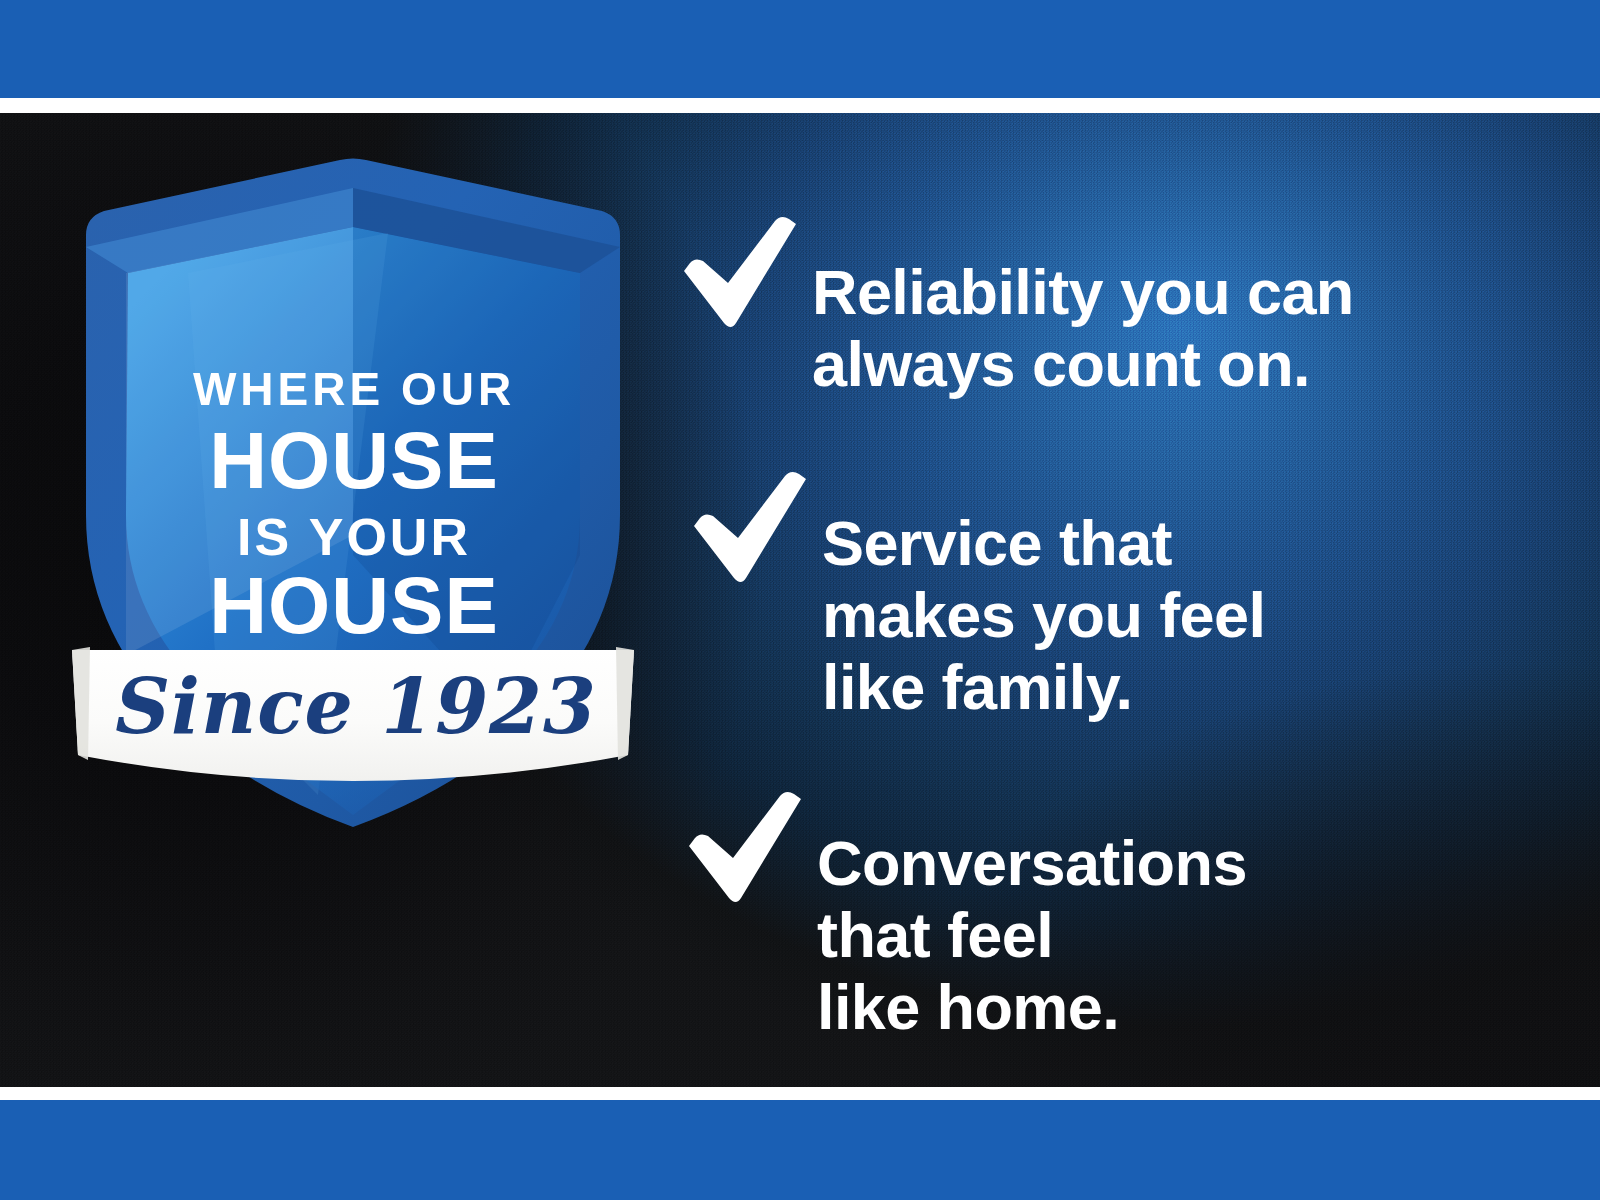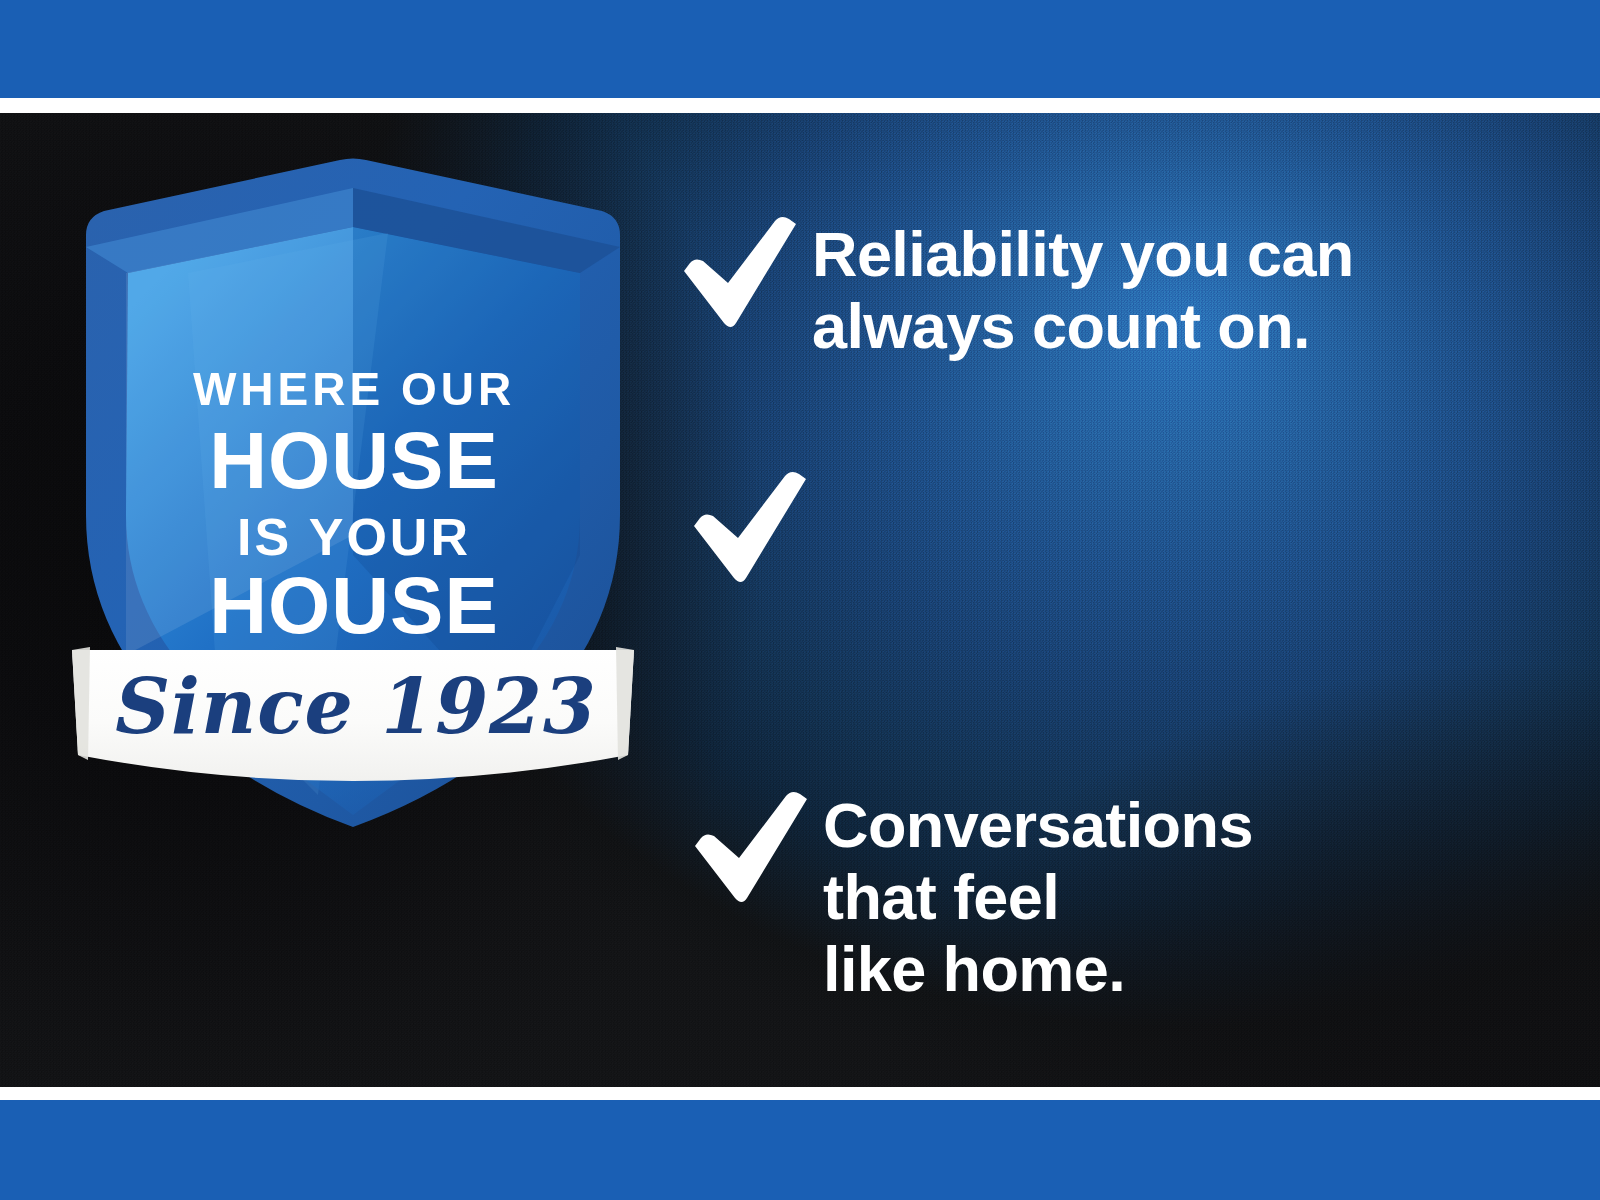--- a/index.html
+++ b/index.html
@@ -138,39 +138,40 @@
     width: 900px;
     height: 974px;
   }
   .bullet {
     position: absolute;
     display: flex;
     align-items: flex-start;
   }
   .bullet-1 { top: 100px; left: 0; }
   .bullet-2 { top: 355px; left: 10px; }
-  .bullet-3 { top: 675px; left: 11px; }
+  .bullet-3 { top: 675px; left: 5px; }
 
   .check-icon {
     flex: 0 0 auto;
     width: 130px;
     height: 120px;
     margin-right: 12px;
   }
   .check-icon svg { display: block; width: 130px; height: 120px; }
 
   .bullet-text {
     color: #ffffff;
     font-family: "Liberation Sans", sans-serif;
     font-weight: 700;
     font-size: 63px;
     line-height: 1.14;
     letter-spacing: -0.6px;
     white-space: pre-line;
     padding-top: 6px;
+    margin-top: 38px;
   }
   .bullet-2 .bullet-text,
   .bullet-3 .bullet-text { padding-top: 2px; }
 </style>
 </head>
 <body>
 
 <div id="canvas">
 
   <div class="brand-bar top"></div>
@@ -264,20 +265,23 @@
       <div class="bullet-text">Reliability you can
 always count on.</div>
     </div>
 
     <div class="bullet bullet-2">
       <span class="check-icon">
         <svg viewBox="0 0 130 120" xmlns="http://www.w3.org/2000/svg">
           <path d="M14,58 L20,50 Q25,44 33,48 L58,70 L105,8 Q111,1 119,6 L126,11 L66,110 Q61,118 54,110 Z" fill="#ffffff"></path>
         </svg>
       </span>
+      <div class="bullet-text">Service that
+makes you feel
+like family.</div>
     </div>
 
     <div class="bullet bullet-3">
       <span class="check-icon">
         <svg viewBox="0 0 130 120" xmlns="http://www.w3.org/2000/svg">
           <path d="M14,58 L20,50 Q25,44 33,48 L58,70 L105,8 Q111,1 119,6 L126,11 L66,110 Q61,118 54,110 Z" fill="#ffffff"></path>
         </svg>
       </span>
       <div class="bullet-text">Conversations
 that feel

